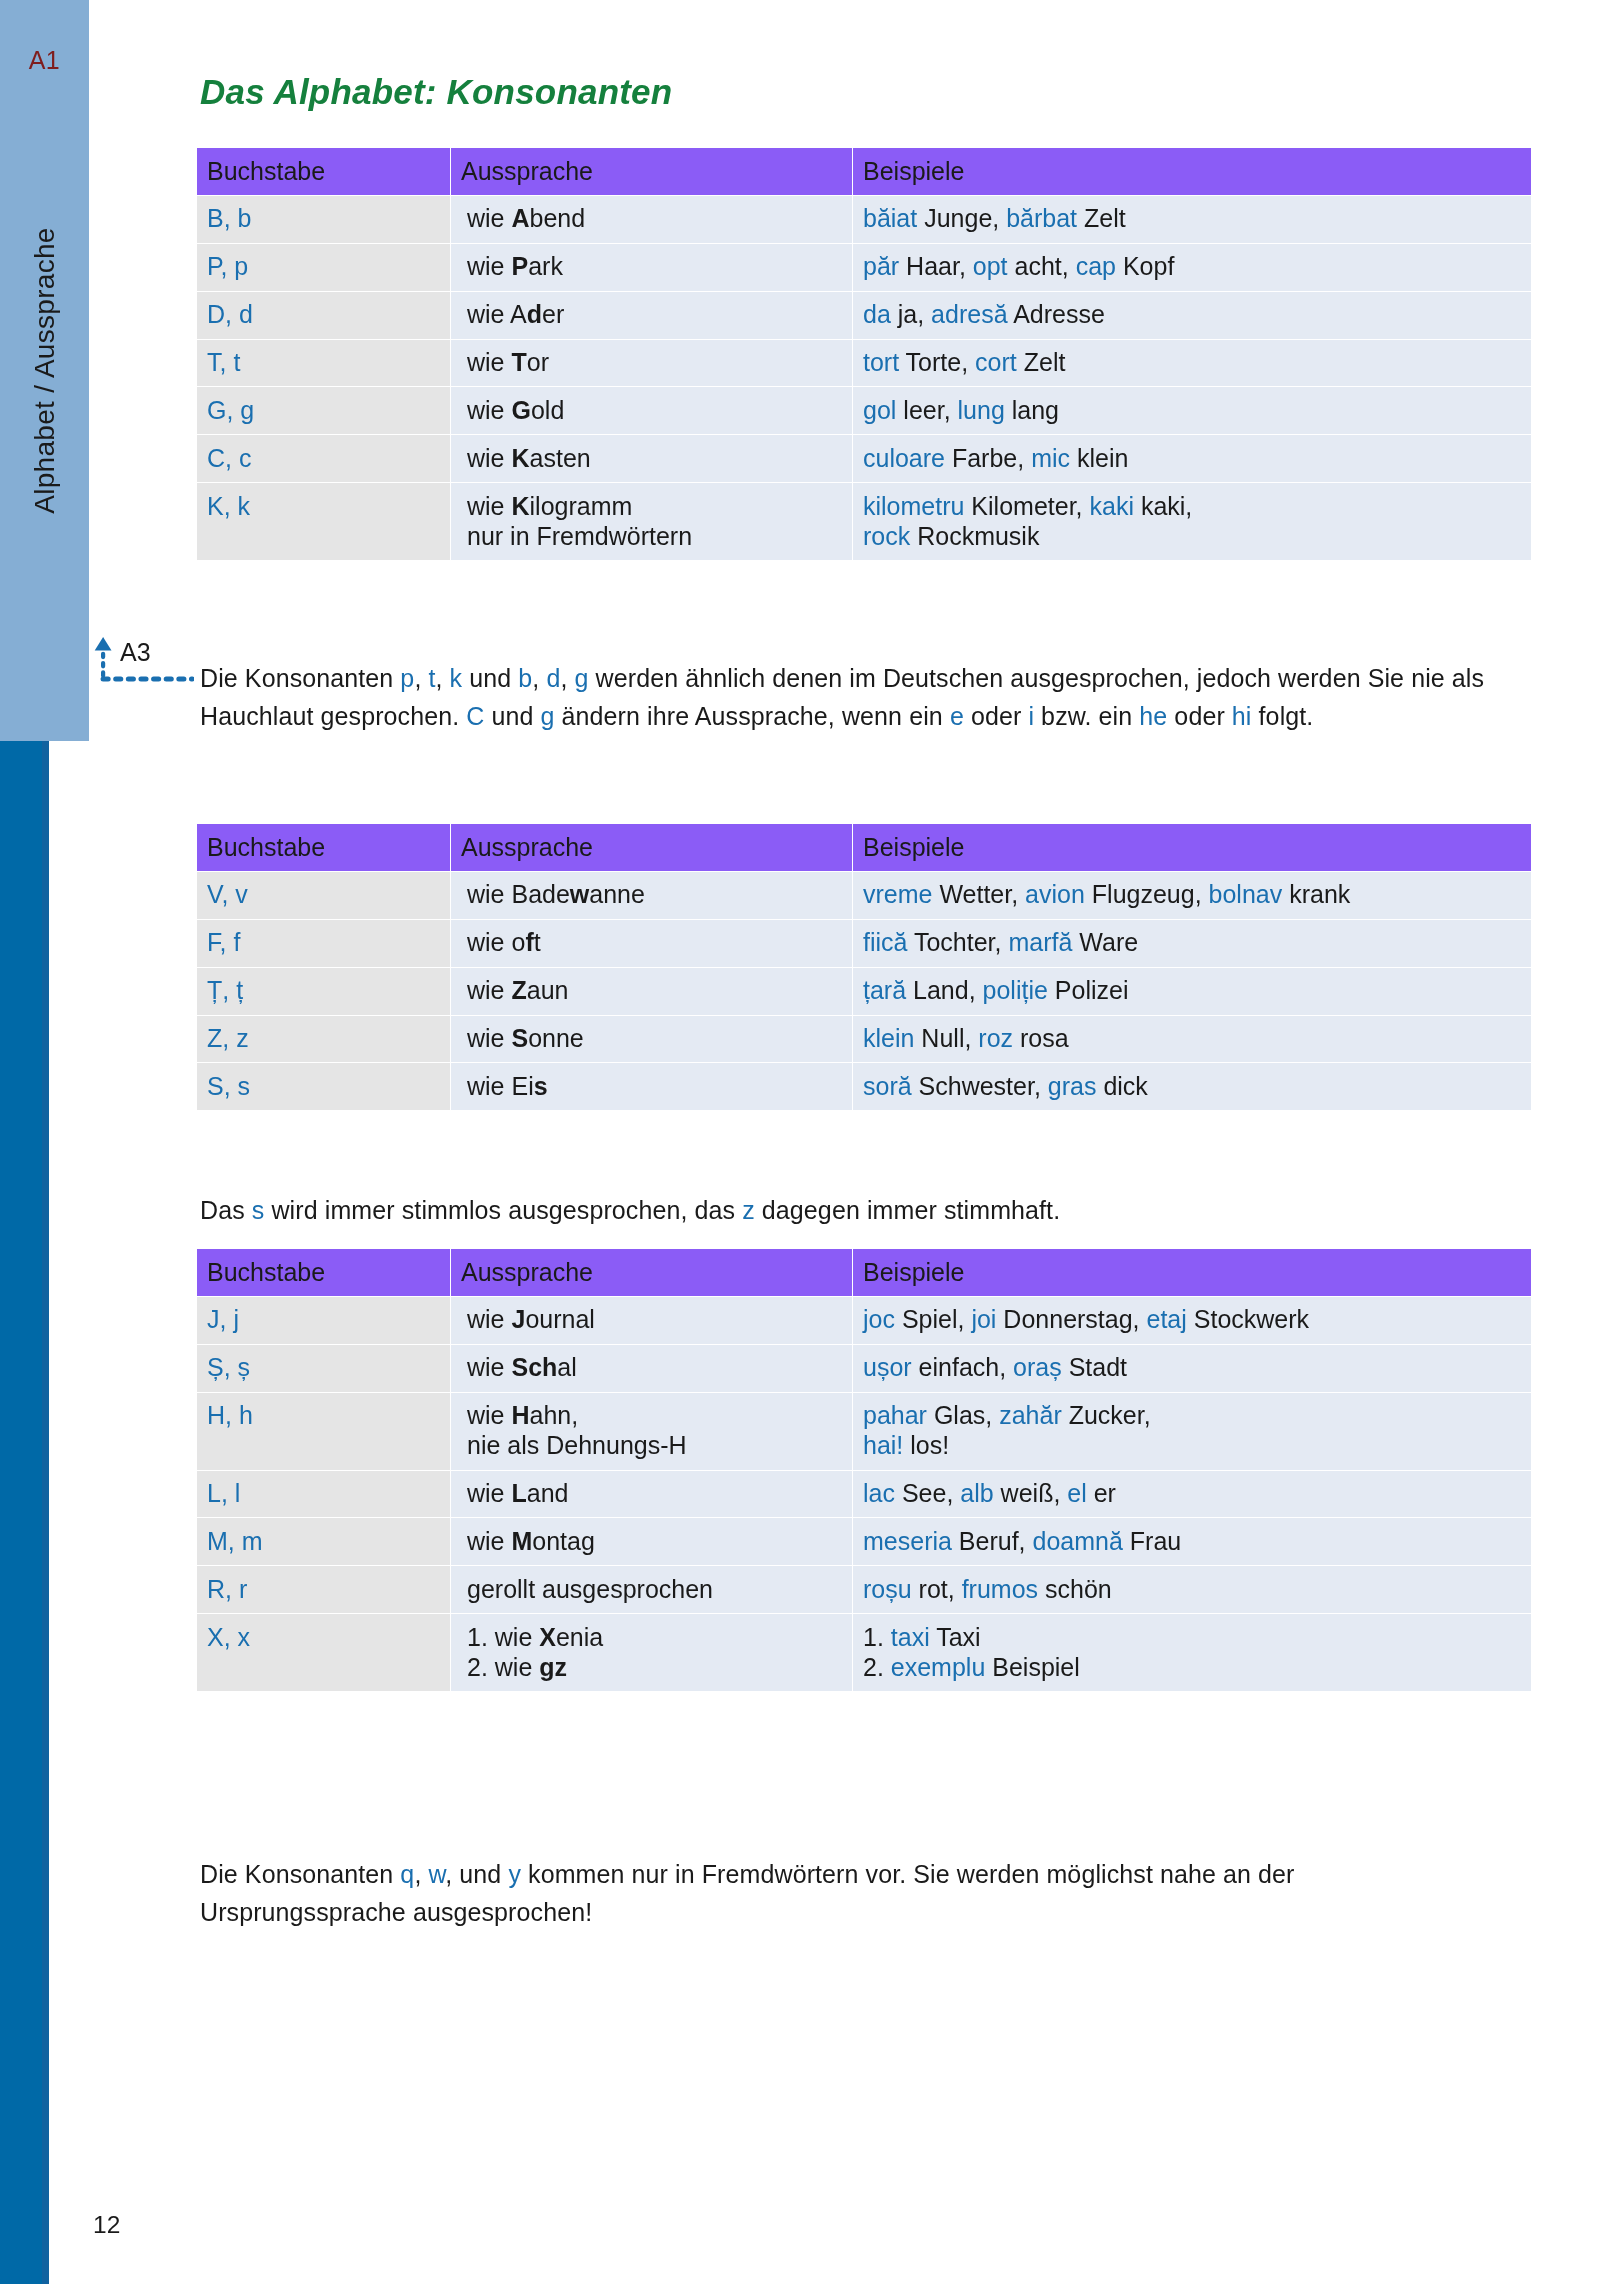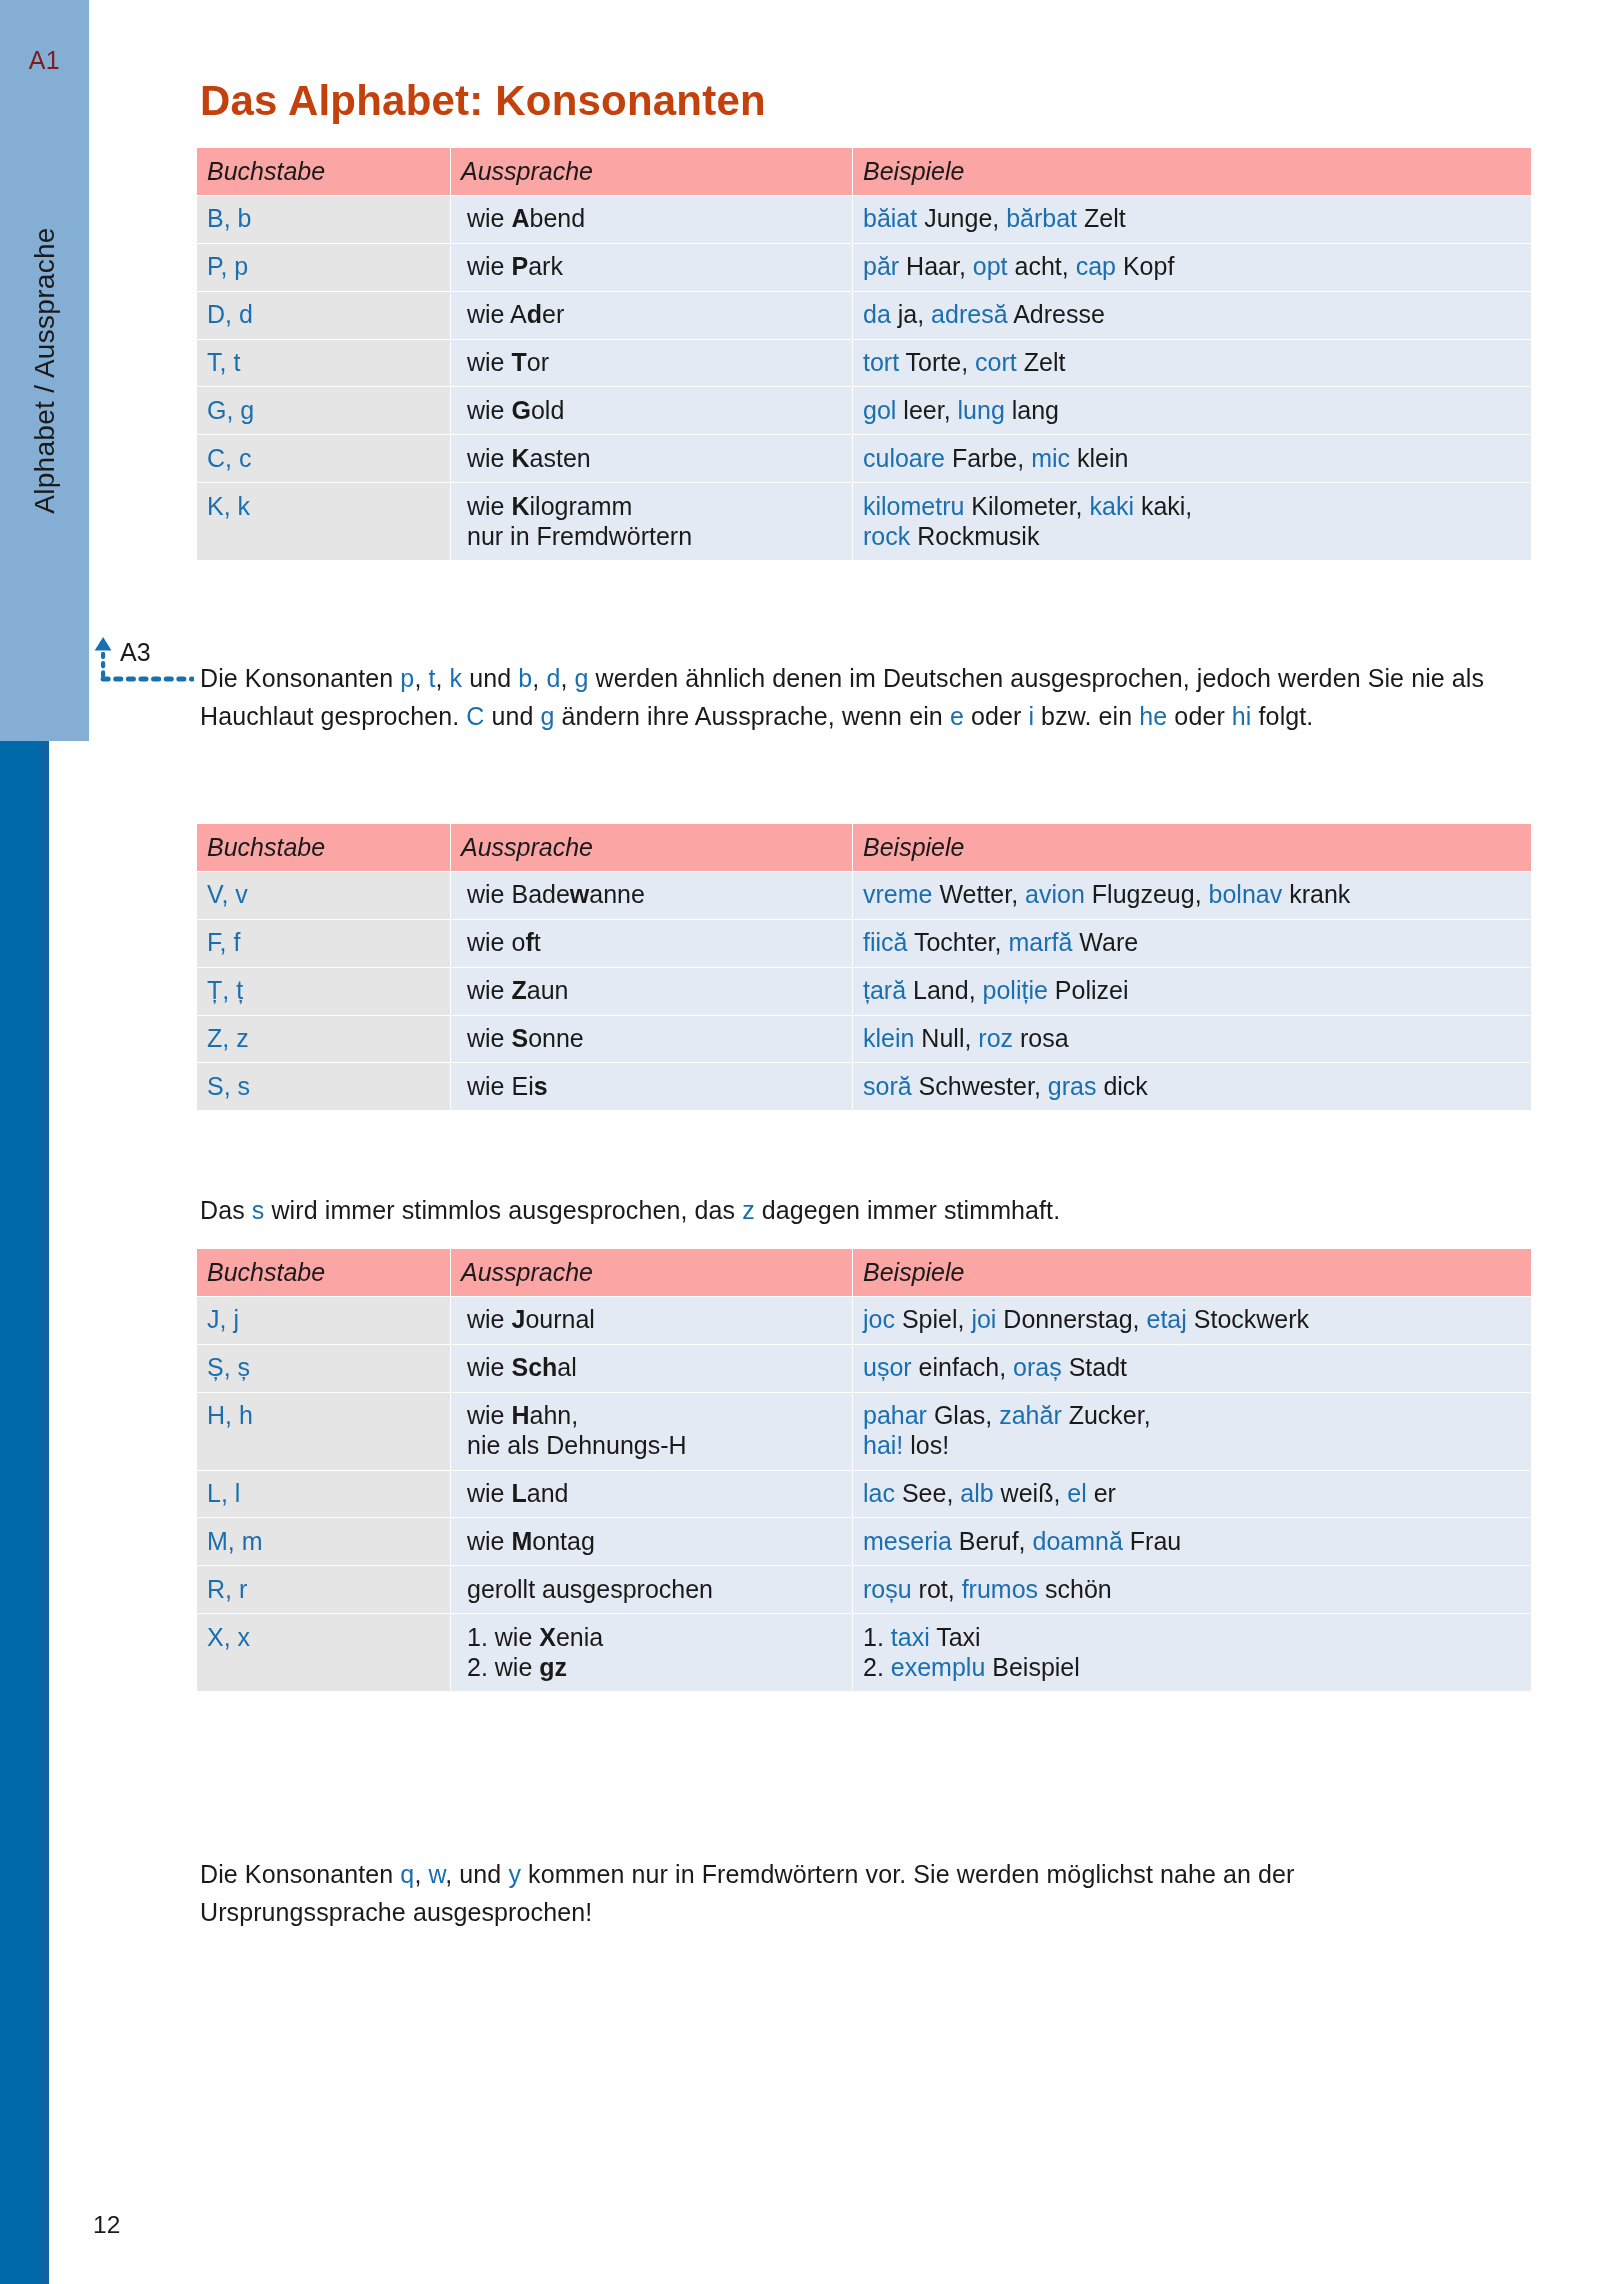--- a/index.html
+++ b/index.html
@@ -65,23 +65,24 @@
     width: 6.8px;
     height: 1544px;
     background: #1162a0;
   }
 
   
   #page-title {
     position: absolute;
     left: 200px;
     top: 49px;
-    font-size: 42px;
-    color: #c2410c;
+    font-size: 35px;
+    color: #15803d;
     letter-spacing: 0.2px;
+    font-style: italic;
   }
 
   .tbl {
     position: absolute;
     left: 196px;
     width: 1332px;
     border-collapse: separate;
     border-spacing: 1.7px 1.7px;
     table-layout: fixed;
     font-size: 25px;
@@ -90,21 +91,21 @@
   .tbl col.c-pron    { width: 401px; }
   .tbl col.c-ex      { width: 678px; }
 
   .tbl th, .tbl td {
     padding: 7.6px 10px 9.3px 10px;
     vertical-align: top;
     text-align: left;
     font-weight: normal;
     line-height: 1.20;
   }
-  .tbl th { background: #fca5a5; color: #1a1a1a; font-style: italic; }
+  .tbl th { background: #8b5cf6; color: #1a1a1a; }
   .tbl td.letter { background: #e5e5e5; color: #1a6fb0; }
   .tbl td.pron   { background: #e4eaf3; color: #1a1a1a; padding-left: 16px; }
   .tbl td.ex     { background: #e4eaf3; color: #1a1a1a; }
 
   b { font-weight: bold; }
   .ro { color: #1a6fb0; }
   .line2 { display: block; }
 
   
   .para {

